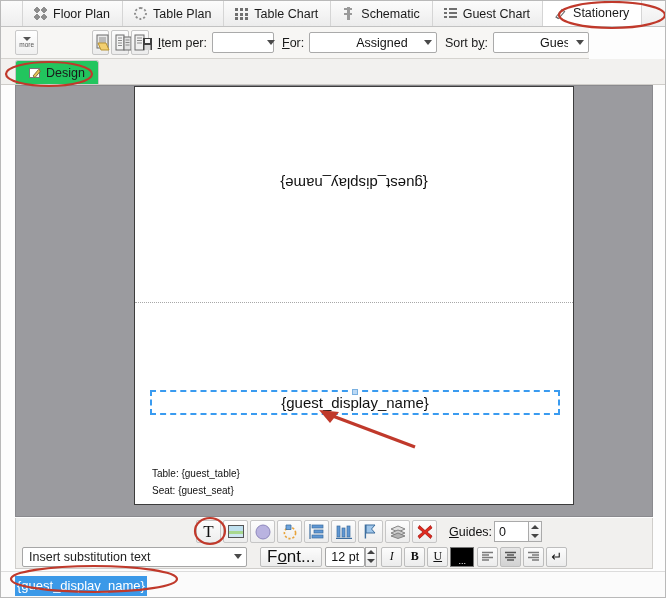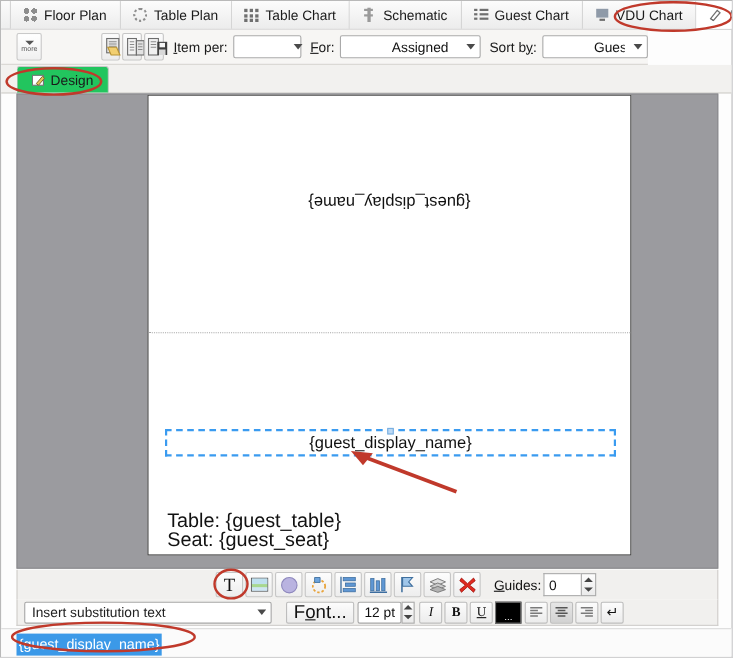--- a/index.html
+++ b/index.html
@@ -29,21 +29,21 @@
   }
   .mtab {
     display:flex; align-items:center; gap:6px;
     padding:0 12px 0 11px;
     border-right:1px solid #d5d5d5;
     font-size:12.5px; color:#1a1a1a;
     background: linear-gradient(#fcfcfc,#ececec);
     position:relative;
     white-space:nowrap;
   }
-  .mtab:first-child { border-left:1px solid #d5d5d5; margin-left:8px; }
+  .mtab:first-child { border-left:1px solid #d5d5d5; margin-left:21px; }
   .mtab.active {
     background:#ffffff;
     border-bottom:1px solid #ffffff;
   }
   .mtab .ico { width:13px; height:13px; display:inline-block; position:relative; flex:0 0 auto; }
 
   
   .ico-grid4::before, .ico-grid4::after { content:""; position:absolute; }
   .ico-grid4 { background:
       radial-gradient(circle 2.6px at 3px 3px, #8d8d8d 99%, transparent 100%),
@@ -165,21 +165,21 @@
     border:2px dashed #3a9bf0;
     display:flex; align-items:center; justify-content:center;
   }
   .selbox .txt { font-size:15px; color:#111; }
   .selhandle {
     position:absolute; left:50%; margin-left:-3px; top:-3px;
     width:6px; height:6px; background:#bcd9f5; border:1px solid #7ab0e0;
   }
   .seatinfo {
     position:absolute; left:17px; top:378px;
-    font-size:18px; line-height:17px; color:#111;
+    font-size:10px; line-height:17px; color:#111;
   }
 
   
   .objbar {
     position:absolute; left:14px; top:517px; width:638px; height:27px;
     background:#f1f0ee;
     border-left:1px solid #d0cecb; border-right:1px solid #d0cecb;
     display:flex; align-items:center; justify-content:flex-start;
     padding-left:180px;
   }
@@ -260,24 +260,20 @@
       <span class="ico ico-tblchart"></span>
       <span>Table Chart</span>
     </div>
     <div class="mtab">
       <span class="ico ico-schem"></span>
       <span>Schematic</span>
     </div>
     <div class="mtab">
       <span class="ico ico-gstchart"></span>
       <span>Guest Chart</span>
-    </div>
-    <div class="mtab">
-      <span class="ico ico-vdu"></span>
-      <span>VDU Chart</span>
     </div>
     <div class="mtab active">
       <span class="ico ico-stationery">
         <svg width="13" height="13" viewBox="0 0 13 13">
           <path d="M2 10 L8 2.5 L10.6 4.6 L4.6 11.6 Z" fill="none" stroke="#6f6f6f" stroke-width="1.1"></path>
           <path d="M2 10 L4.6 11.6" stroke="#6f6f6f" stroke-width="1.1"></path>
         </svg>
       </span>
       <span>Stationery</span>
     </div>

